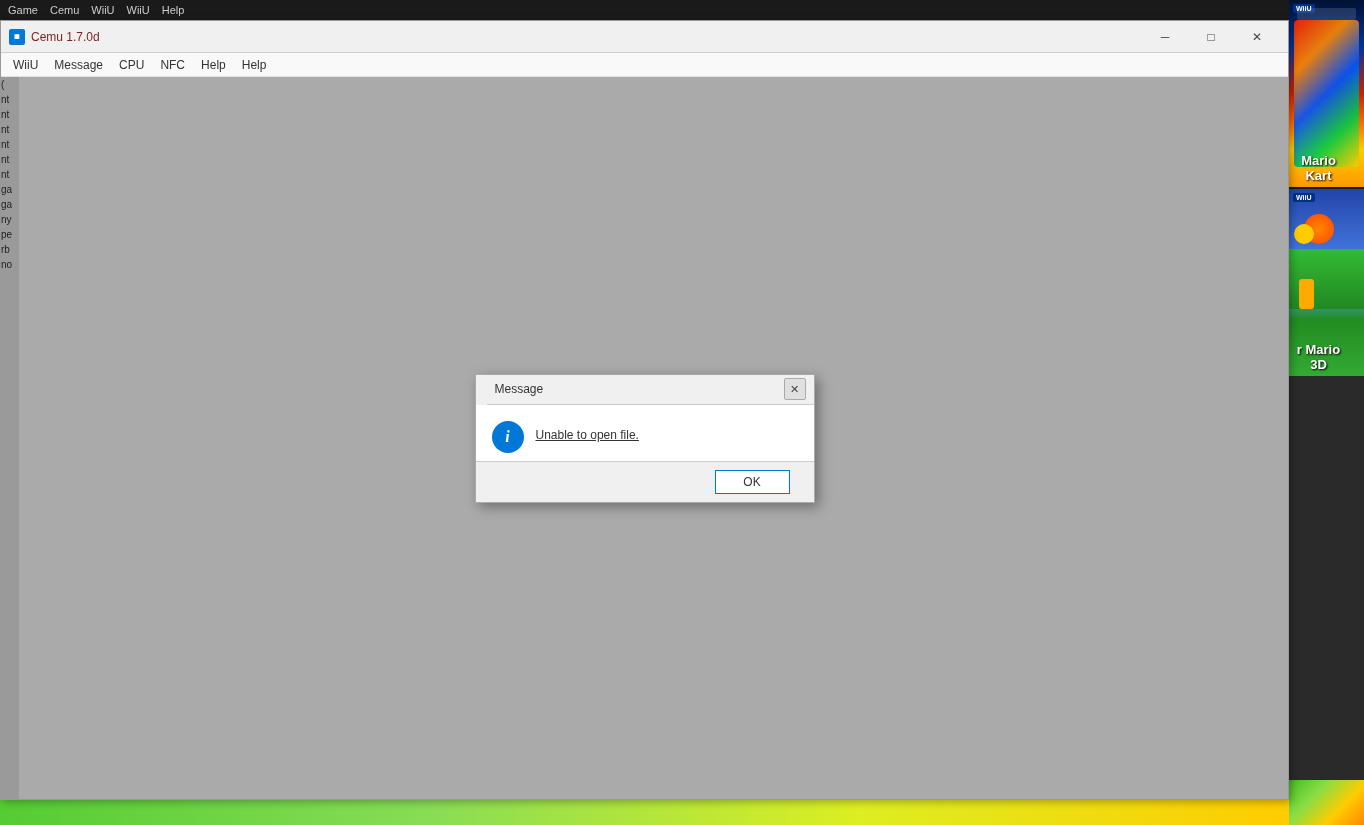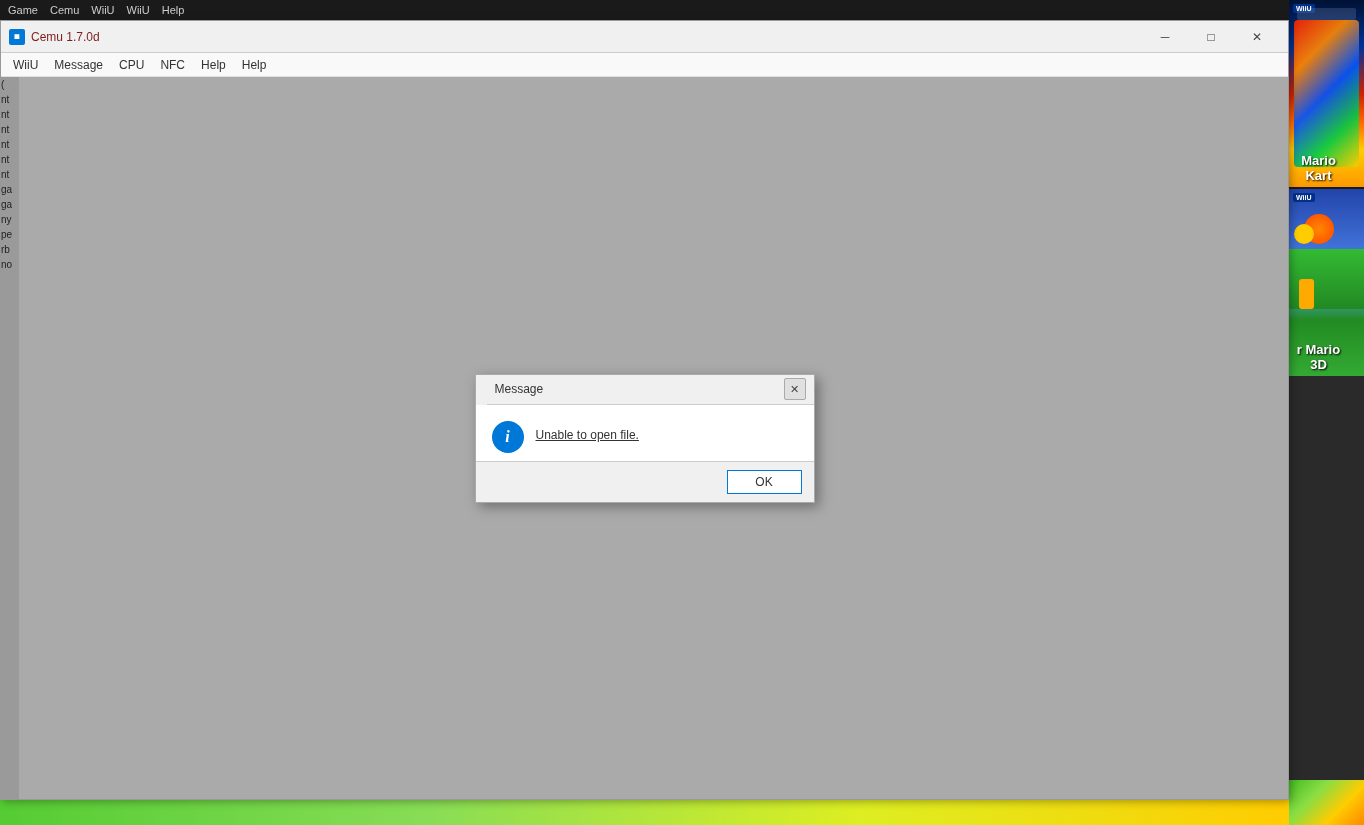--- a/index.html
+++ b/index.html
@@ -270,21 +270,21 @@
 
     .dialog-message {
       font-size: 12px;
       color: #333;
       padding-top: 6px;
       line-height: 1.4;
       text-decoration: underline;
     }
 
     .dialog-footer {
-      padding: 8px 12px;
+      padding: 8px 24px;
       background: #f0f0f0;
       border-top: 1px solid #ccc;
       display: flex;
       justify-content: flex-end;
       align-items: flex-end;
     }
 
     .ok-button {
       width: 75px;
       height: 24px;

